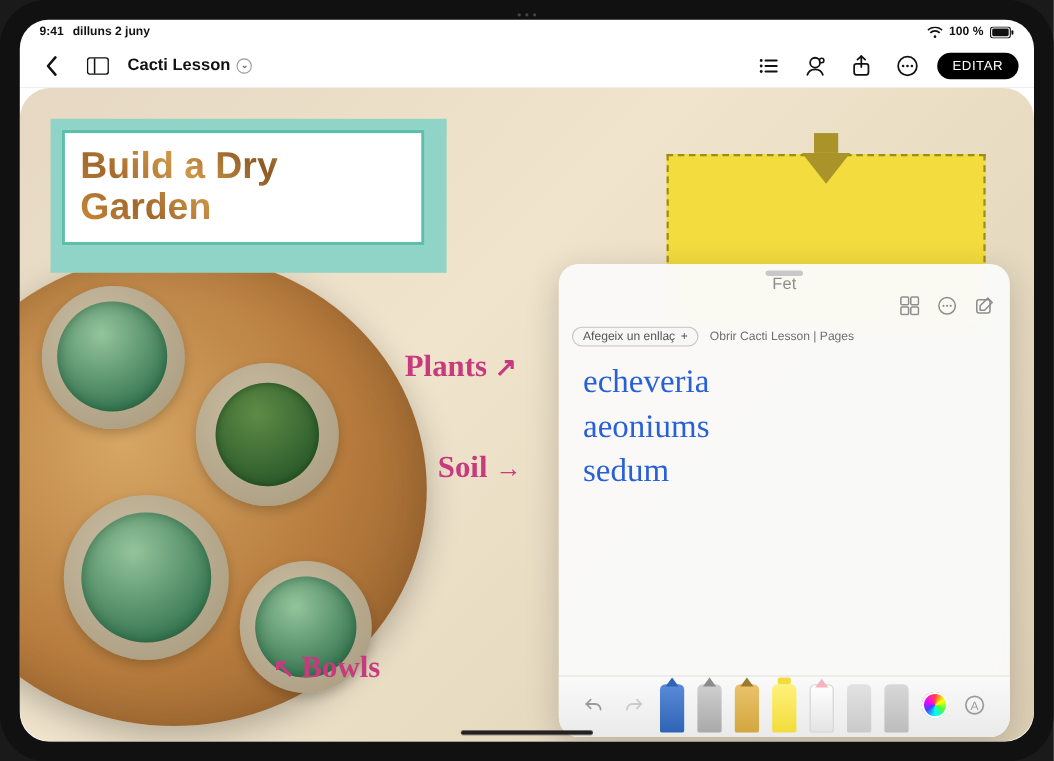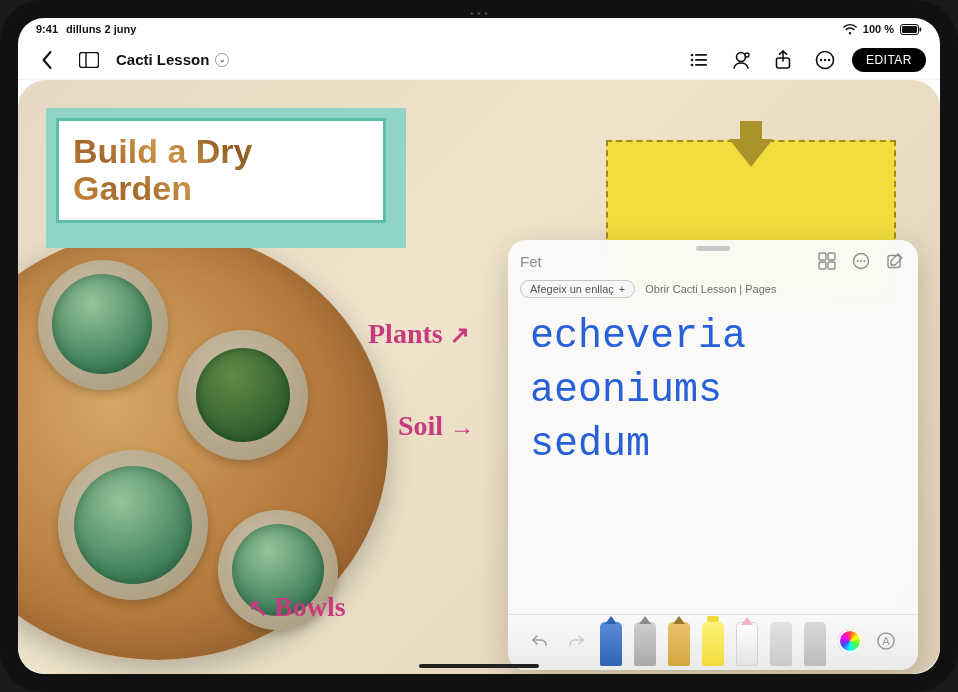--- a/index.html
+++ b/index.html
@@ -167,22 +167,22 @@
     border-radius: 18px;
     background: rgba(250,250,250,0.96);
     backdrop-filter: blur(8px);
     box-shadow: 0 8px 30px rgba(0,0,0,.18);
     display: flex; flex-direction: column;
     overflow: hidden;
   }
   .note-header {
     display: flex; align-items: center;
     padding: 10px 12px 4px;
-    gap: 10px;
     position: relative;
+    flex-direction: column;
   }
   .note-grabber {
     position: absolute; top: 6px; left: 50%; transform: translateX(-50%);
     width: 34px; height: 5px; border-radius: 3px;
     background: #c8c8c8;
   }
   .note-header .done {
     font-size: 15px; color: #8e8e8e;
   }
   .note-header .tools { margin-left: auto; display: flex; gap: 12px; color: #8e8e8e; }
@@ -199,23 +199,23 @@
     padding: 2px 9px;
     display: flex; align-items: center; gap: 5px;
     background: #f7f7f7;
     color: #555;
   }
   .note-body {
     flex: 1;
     padding: 4px 22px;
   }
   .note-body .handwritten {
-    font-family: Liberation Mono, monospace;
+    font-family: Liberation Serif, serif;
     color: #2860d8;
-    font-size: 40px;
+    font-size: 30px;
     line-height: 1.35;
   }
 
   .tool-tray {
     height: 56px;
     border-top: 1px solid #e1e1e1;
     background: linear-gradient(#fafafa,#eaeaea);
     display: flex; align-items: flex-end; justify-content: center;
     gap: 12px;
     padding: 0 14px 4px;

